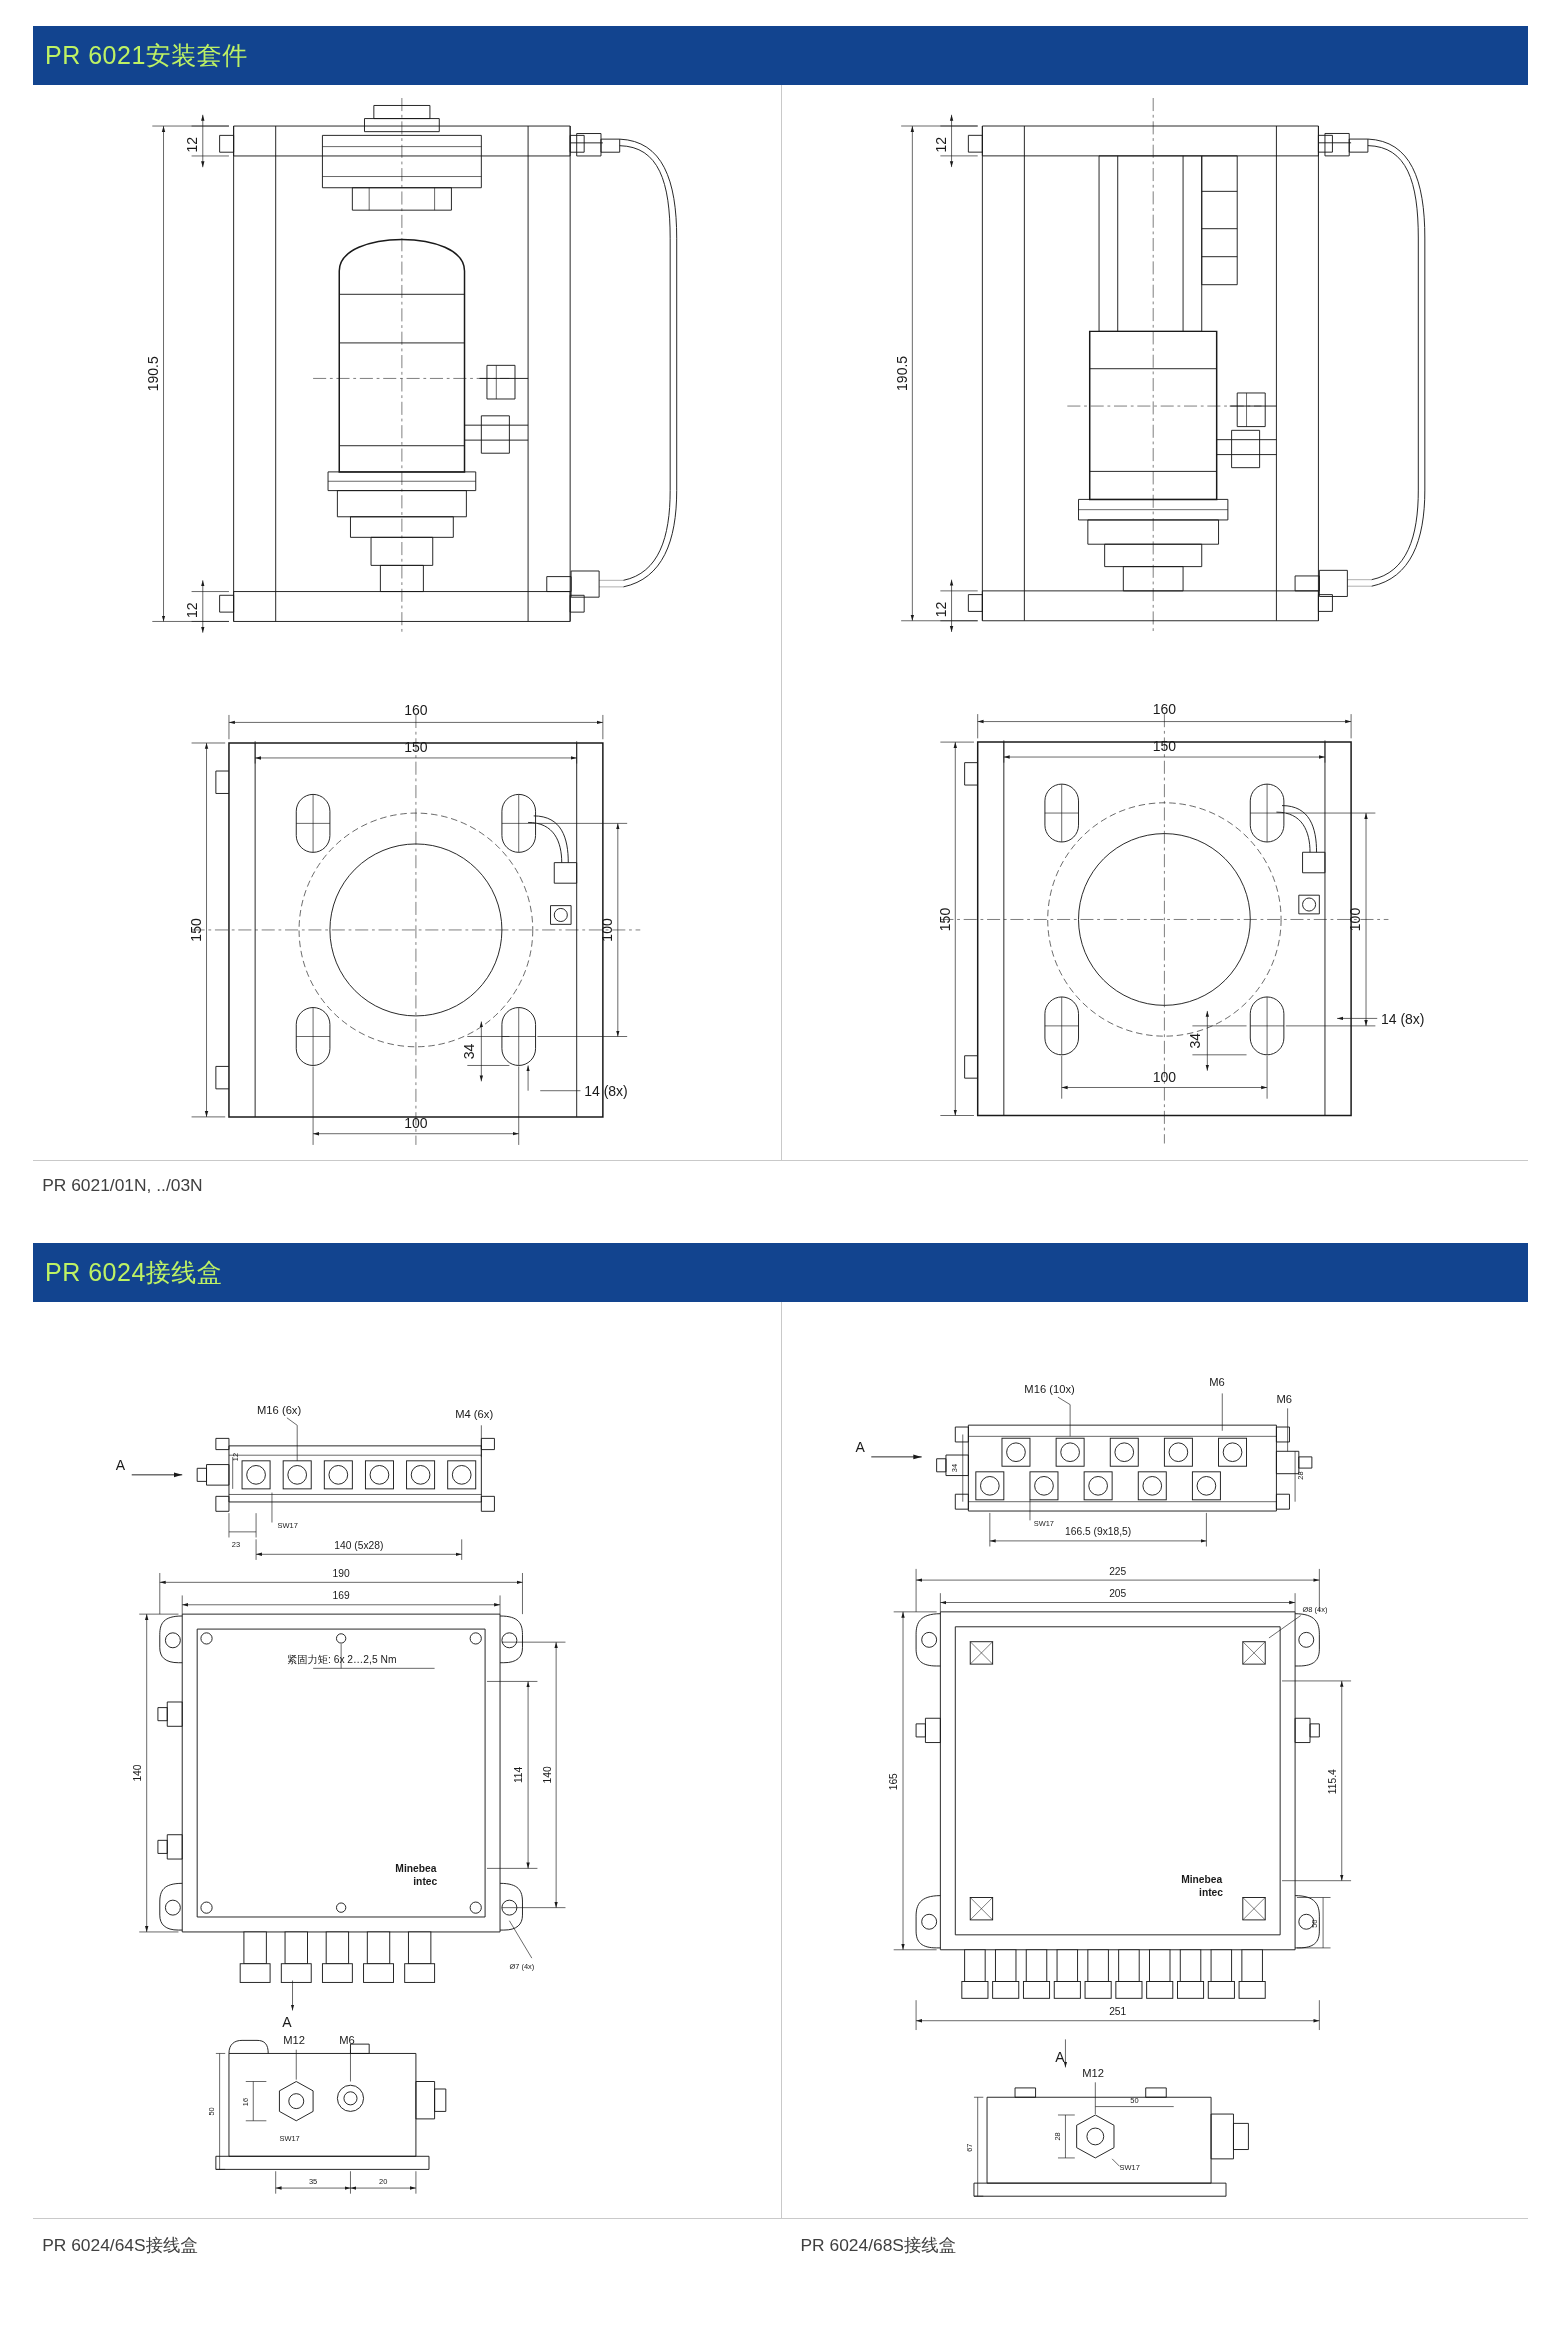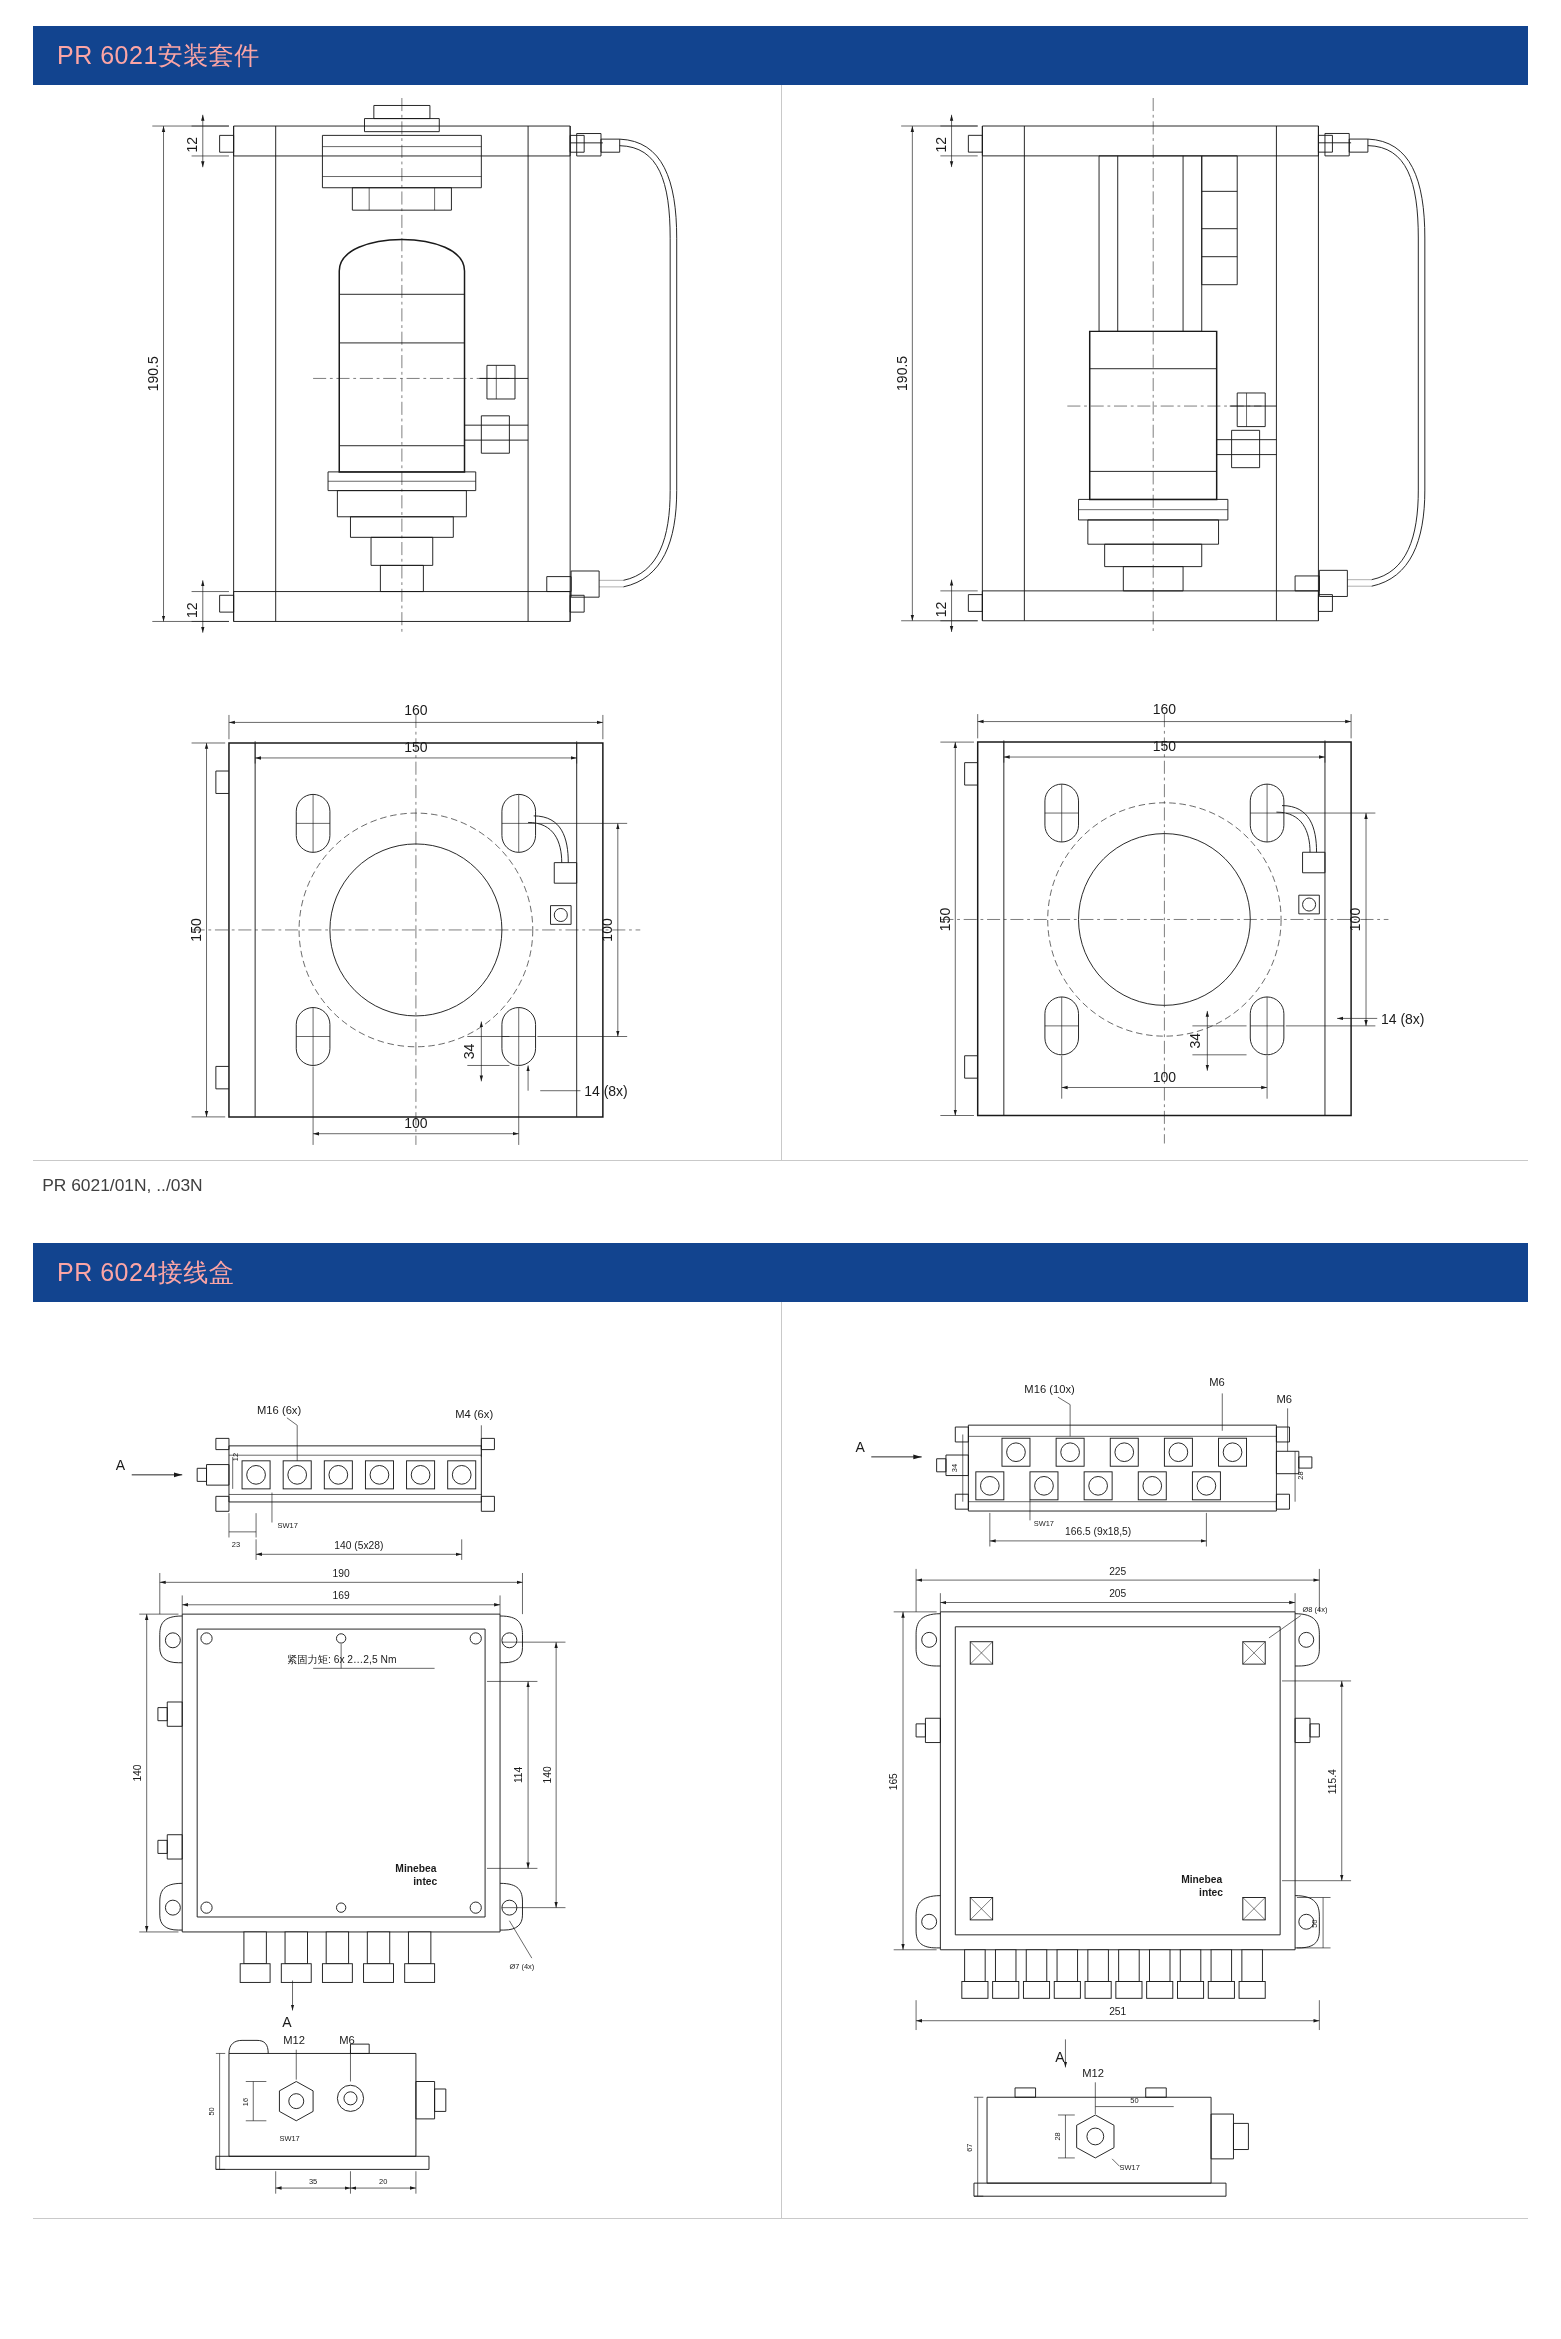--- a/index.html
+++ b/index.html
@@ -16,25 +16,25 @@
     box-sizing:border-box;
     padding:26px 33px 37px 33px;
     background:#fff;
     position:relative;
   }
 
   
   .section{ margin-bottom:39px; }
   .section-header{
     background:#12448f;
-    color:#fca5a5;
+    color:#bef264;
     height:59px;
     display:flex;
     align-items:center;
-    padding-left:24px;
+    padding-left:12px;
     font-size:25px;
     letter-spacing:0.5px;
     font-weight:400;
   }
   .section-body{
     display:flex;
     gap:0px;
     border-bottom:0.9px solid #c9c9c9;
   }
   .panel{
@@ -649,16 +649,20 @@
           <text class="dimtxt-xs" x="194" y="892" transform="rotate(-90 194,892)" text-anchor="middle">67</text>
           <path class="ln-t" d="M286,857 L304,857 M286,903 L304,903"></path>
           <path class="ln-t" d="M294,857 L294,903"></path>
           <text class="dimtxt-xs" x="288" y="880" transform="rotate(-90 288,880)" text-anchor="middle">28</text>
           <path class="ln-t" d="M326,848 L410,848"></path>
           <text class="dimtxt-xs" x="368" y="844" text-anchor="middle">50</text>
         </svg>
       </div>
     </div>
 
+    <div class="caption-row">
+      <div class="caption">PR 6024/64S接线盒</div>
+      <div class="caption">PR 6024/68S接线盒</div>
+    </div>
   </div>
 
 </div>
 
 
 </body></html>

